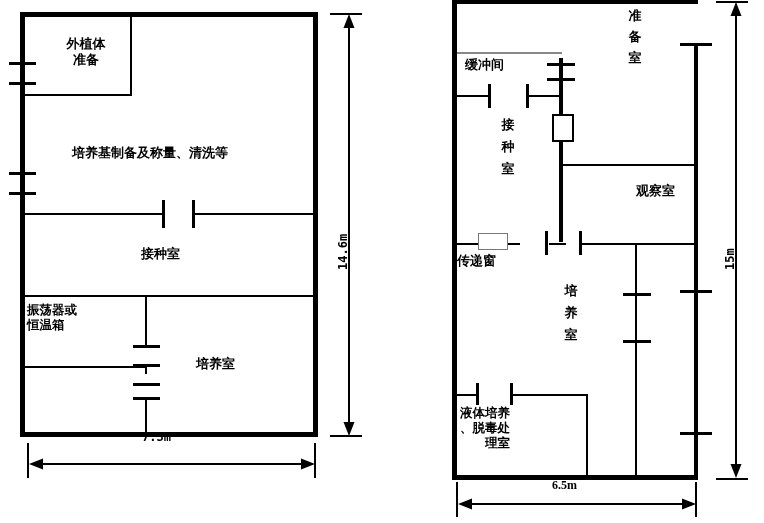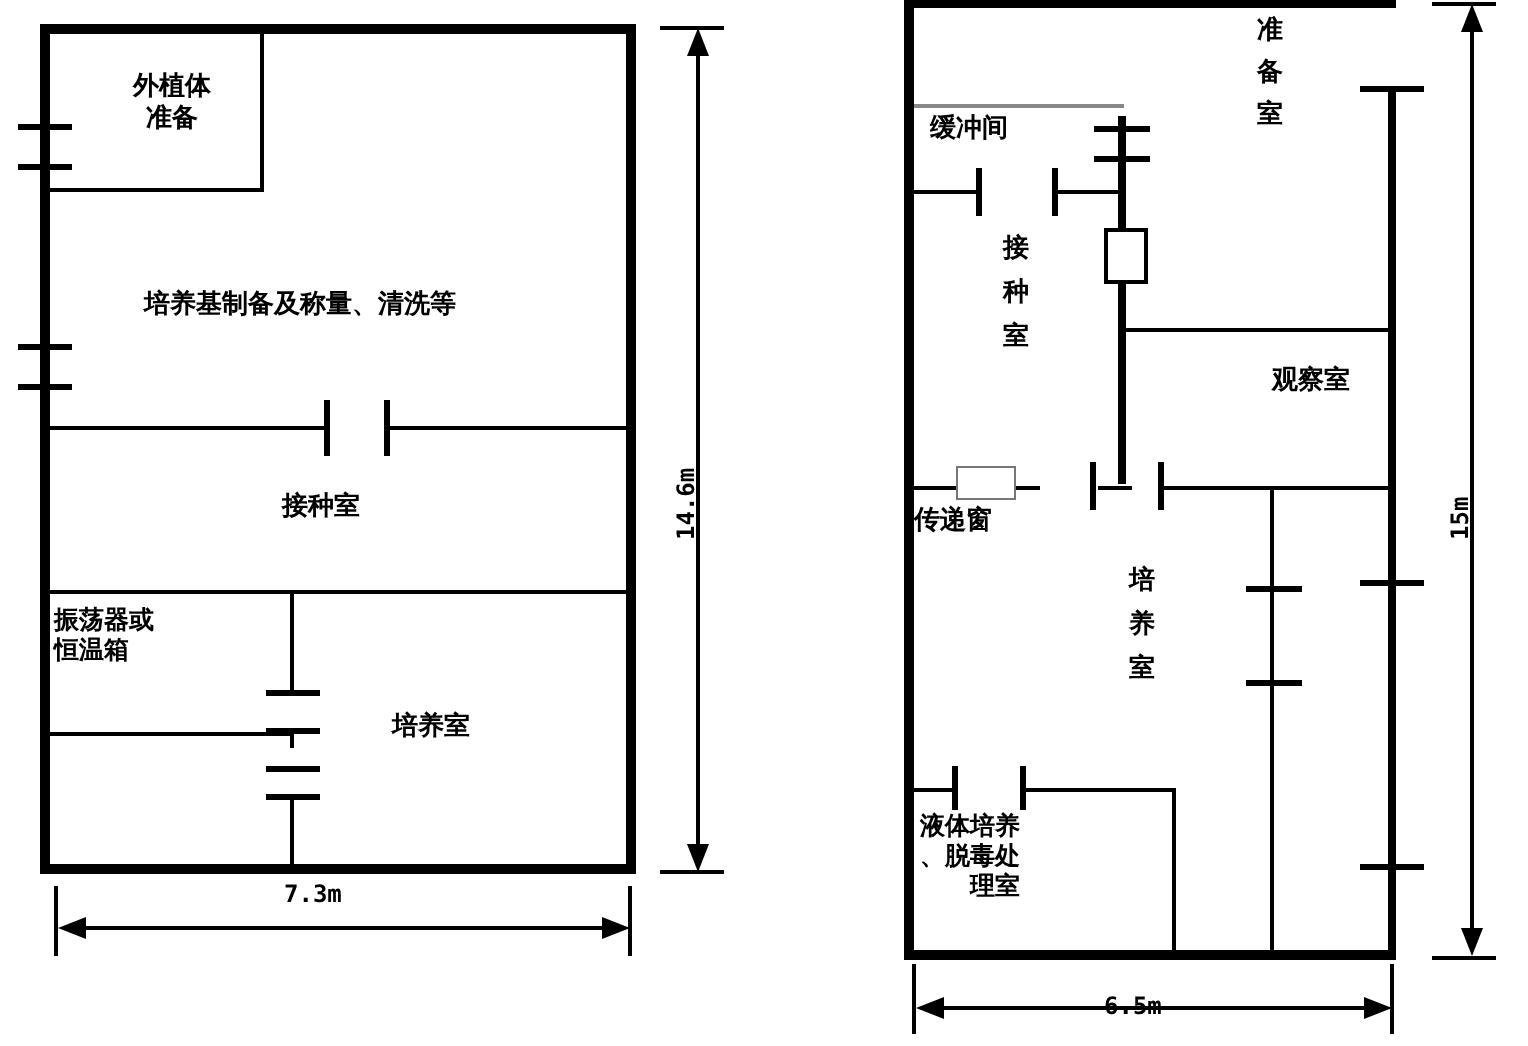--- a/index.html
+++ b/index.html
@@ -102,21 +102,21 @@
   </svg>
   <div class="dimtxt rot" style="left:336px;top:270px;">14.6m</div>
 
   <div class="ln" style="left:27px;top:443px;width:2px;height:35px;"></div>
   <div class="ln" style="left:314px;top:443px;width:2px;height:35px;"></div>
   <svg class="arrow" style="left:29px;top:455px;" width="286" height="18" viewBox="0 0 286 18">
     <line x1="10" y1="9" x2="276" y2="9" stroke="#000" stroke-width="2"></line>
     <polygon points="0,9 14,3.5 14,14.5" fill="#000"></polygon>
     <polygon points="286,9 272,3.5 272,14.5" fill="#000"></polygon>
   </svg>
-  <div class="dimtxt" style="left:142px;top:440px;">7.3m</div>
+  <div class="dimtxt" style="left:142px;top:430px;">7.3m</div>
 </div>
 
 <div class="plan" style="left:380px;top:0;width:384px;height:523px;">
 
   <div class="wall" style="left:72px;top:0px;width:246px;height:4px;"></div>
   <div class="wall" style="left:72px;top:0px;width:5px;height:480px;"></div>
   <div class="wall" style="left:72px;top:475px;width:246px;height:5px;"></div>
   <div class="wall" style="left:314px;top:0px;width:4px;height:4px;"></div>
 
   <div class="wall" style="left:314px;top:45px;width:4px;height:430px;"></div>
@@ -196,14 +196,14 @@
   </svg>
   <div class="dimtxt rot" style="left:343px;top:270px;">15m</div>
 
   <div class="ln" style="left:76px;top:482px;width:2px;height:35px;"></div>
   <div class="ln" style="left:315px;top:482px;width:2px;height:35px;"></div>
   <svg class="arrow" style="left:78px;top:495px;" width="238" height="18" viewBox="0 0 238 18">
     <line x1="10" y1="9" x2="228" y2="9" stroke="#000" stroke-width="2"></line>
     <polygon points="0,9 14,3.5 14,14.5" fill="#000"></polygon>
     <polygon points="238,9 224,3.5 224,14.5" fill="#000"></polygon>
   </svg>
-  <div class="dimtxt" style="left:172px;top:496px;">6.5m</div>
+  <div class="dimtxt" style="left:172px;top:478px;font-family:Liberation Serif, serif;">6.5m</div>
 </div>
 
 </body></html>

